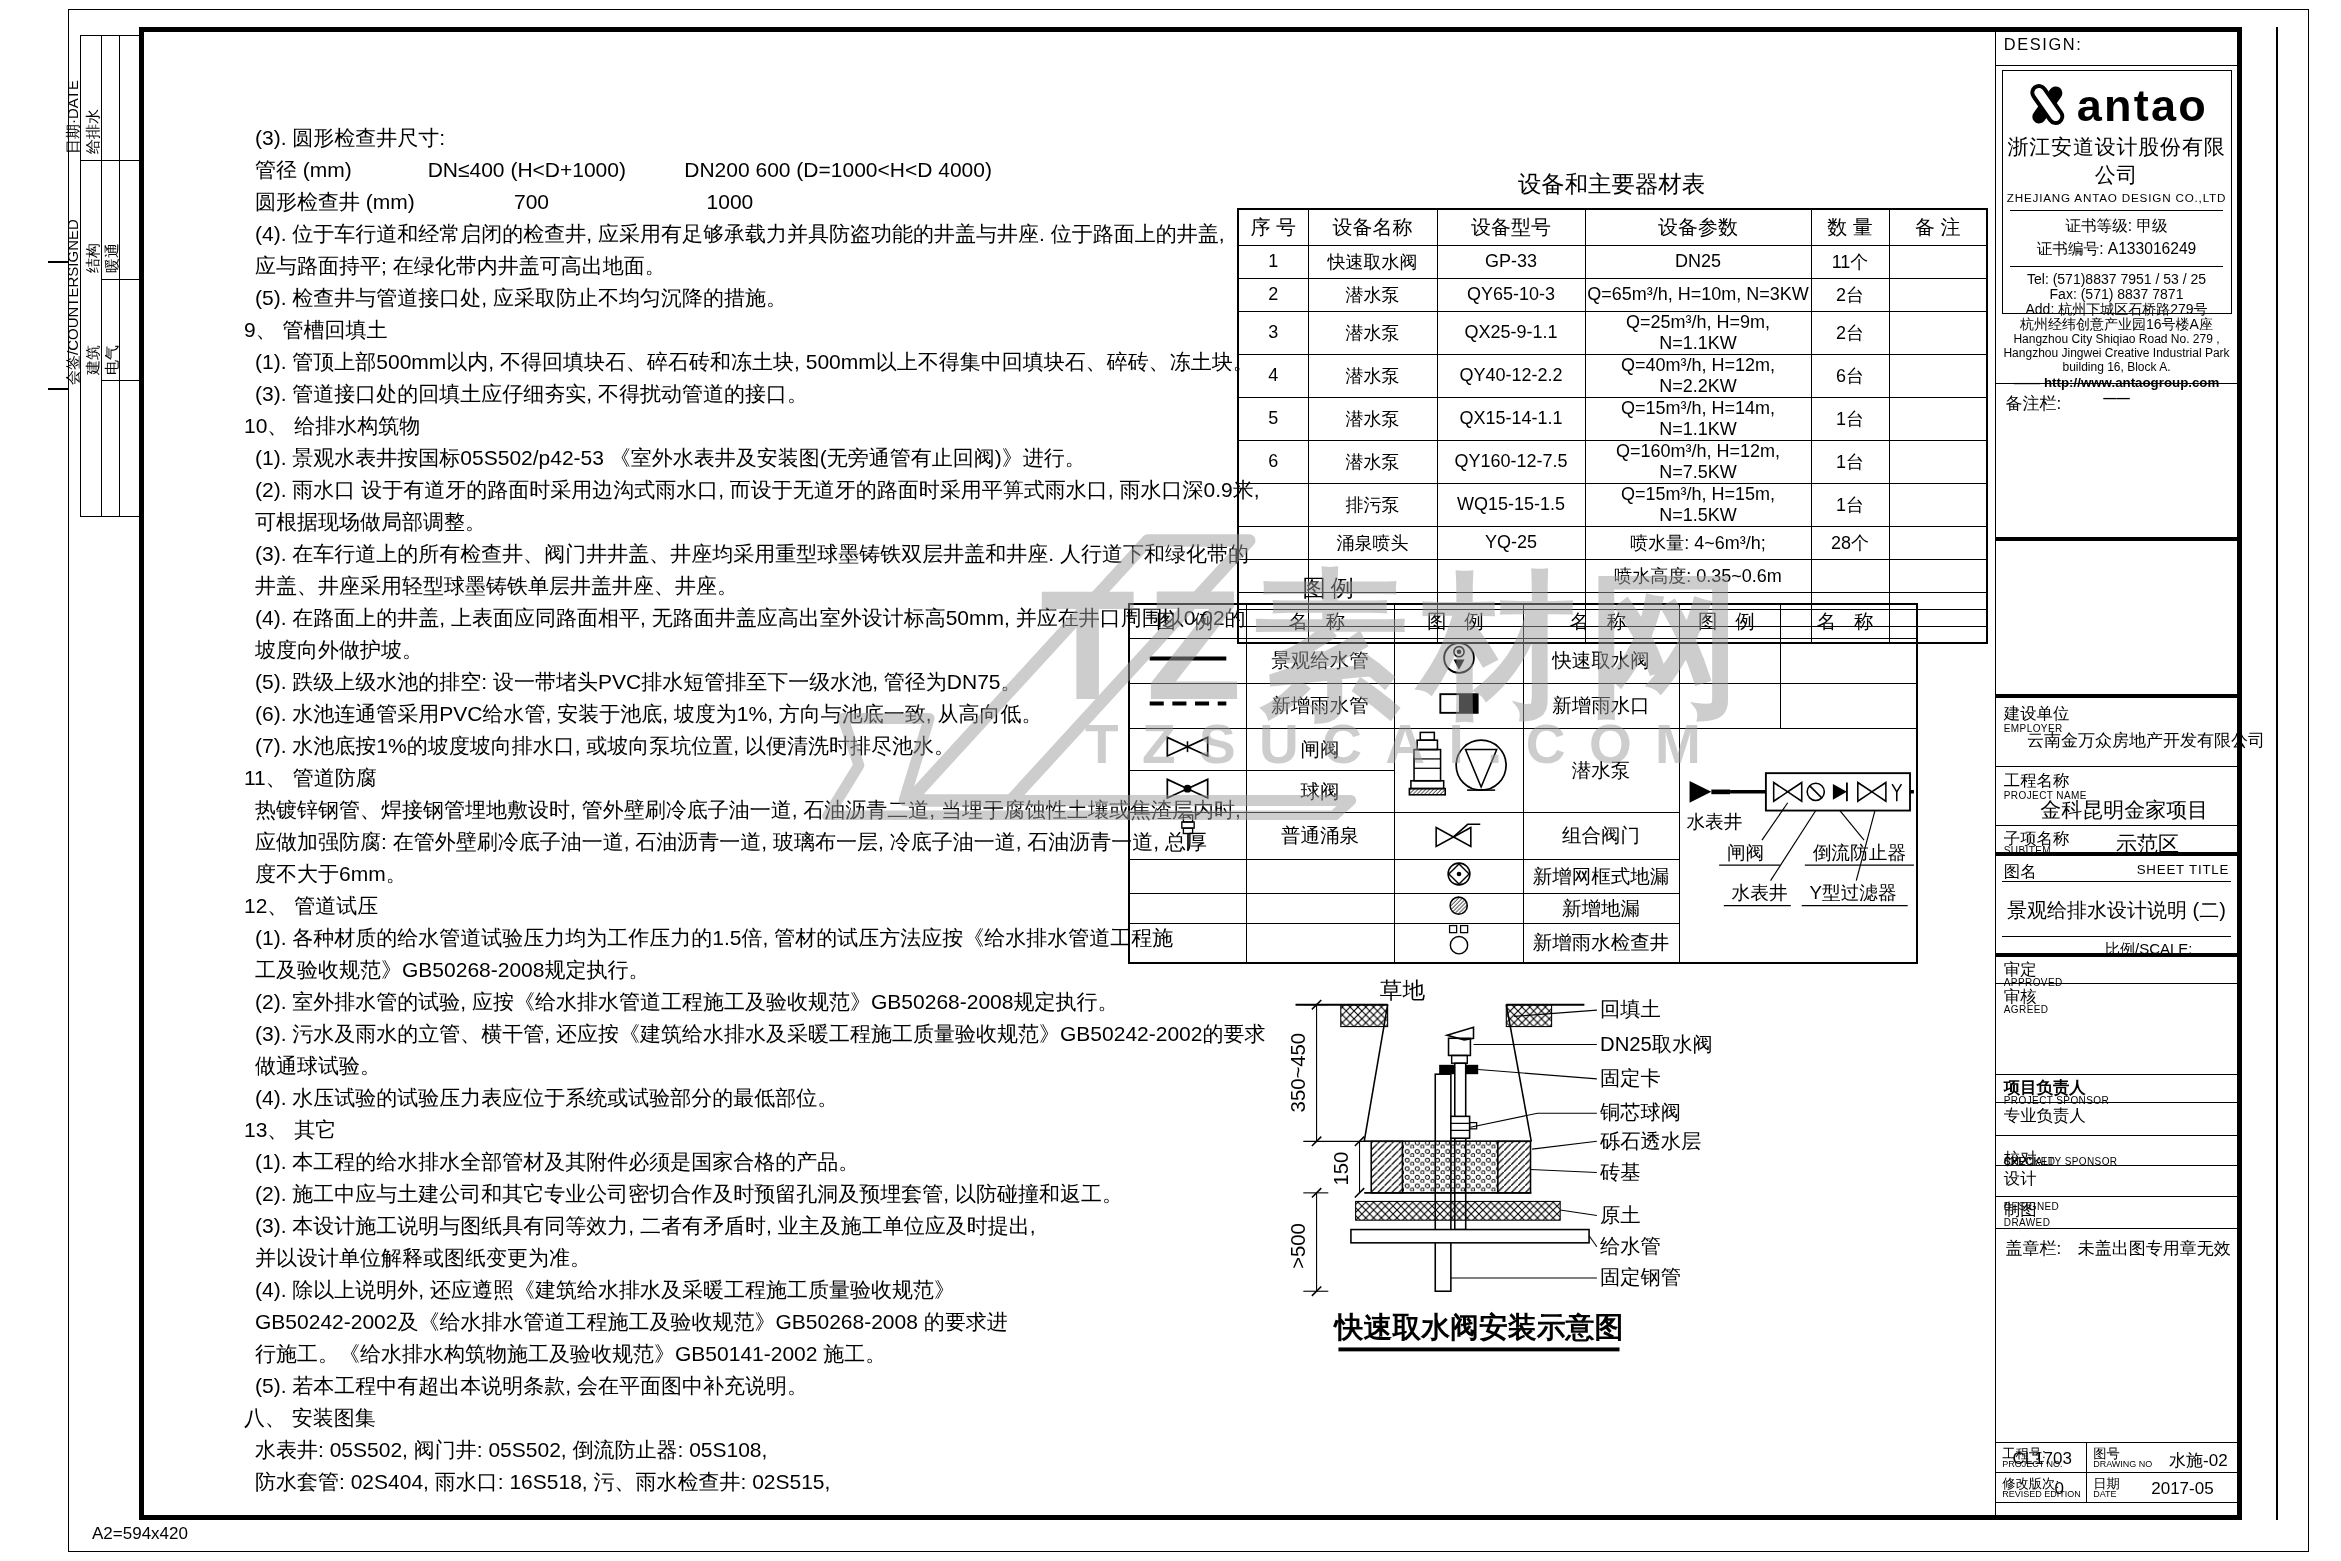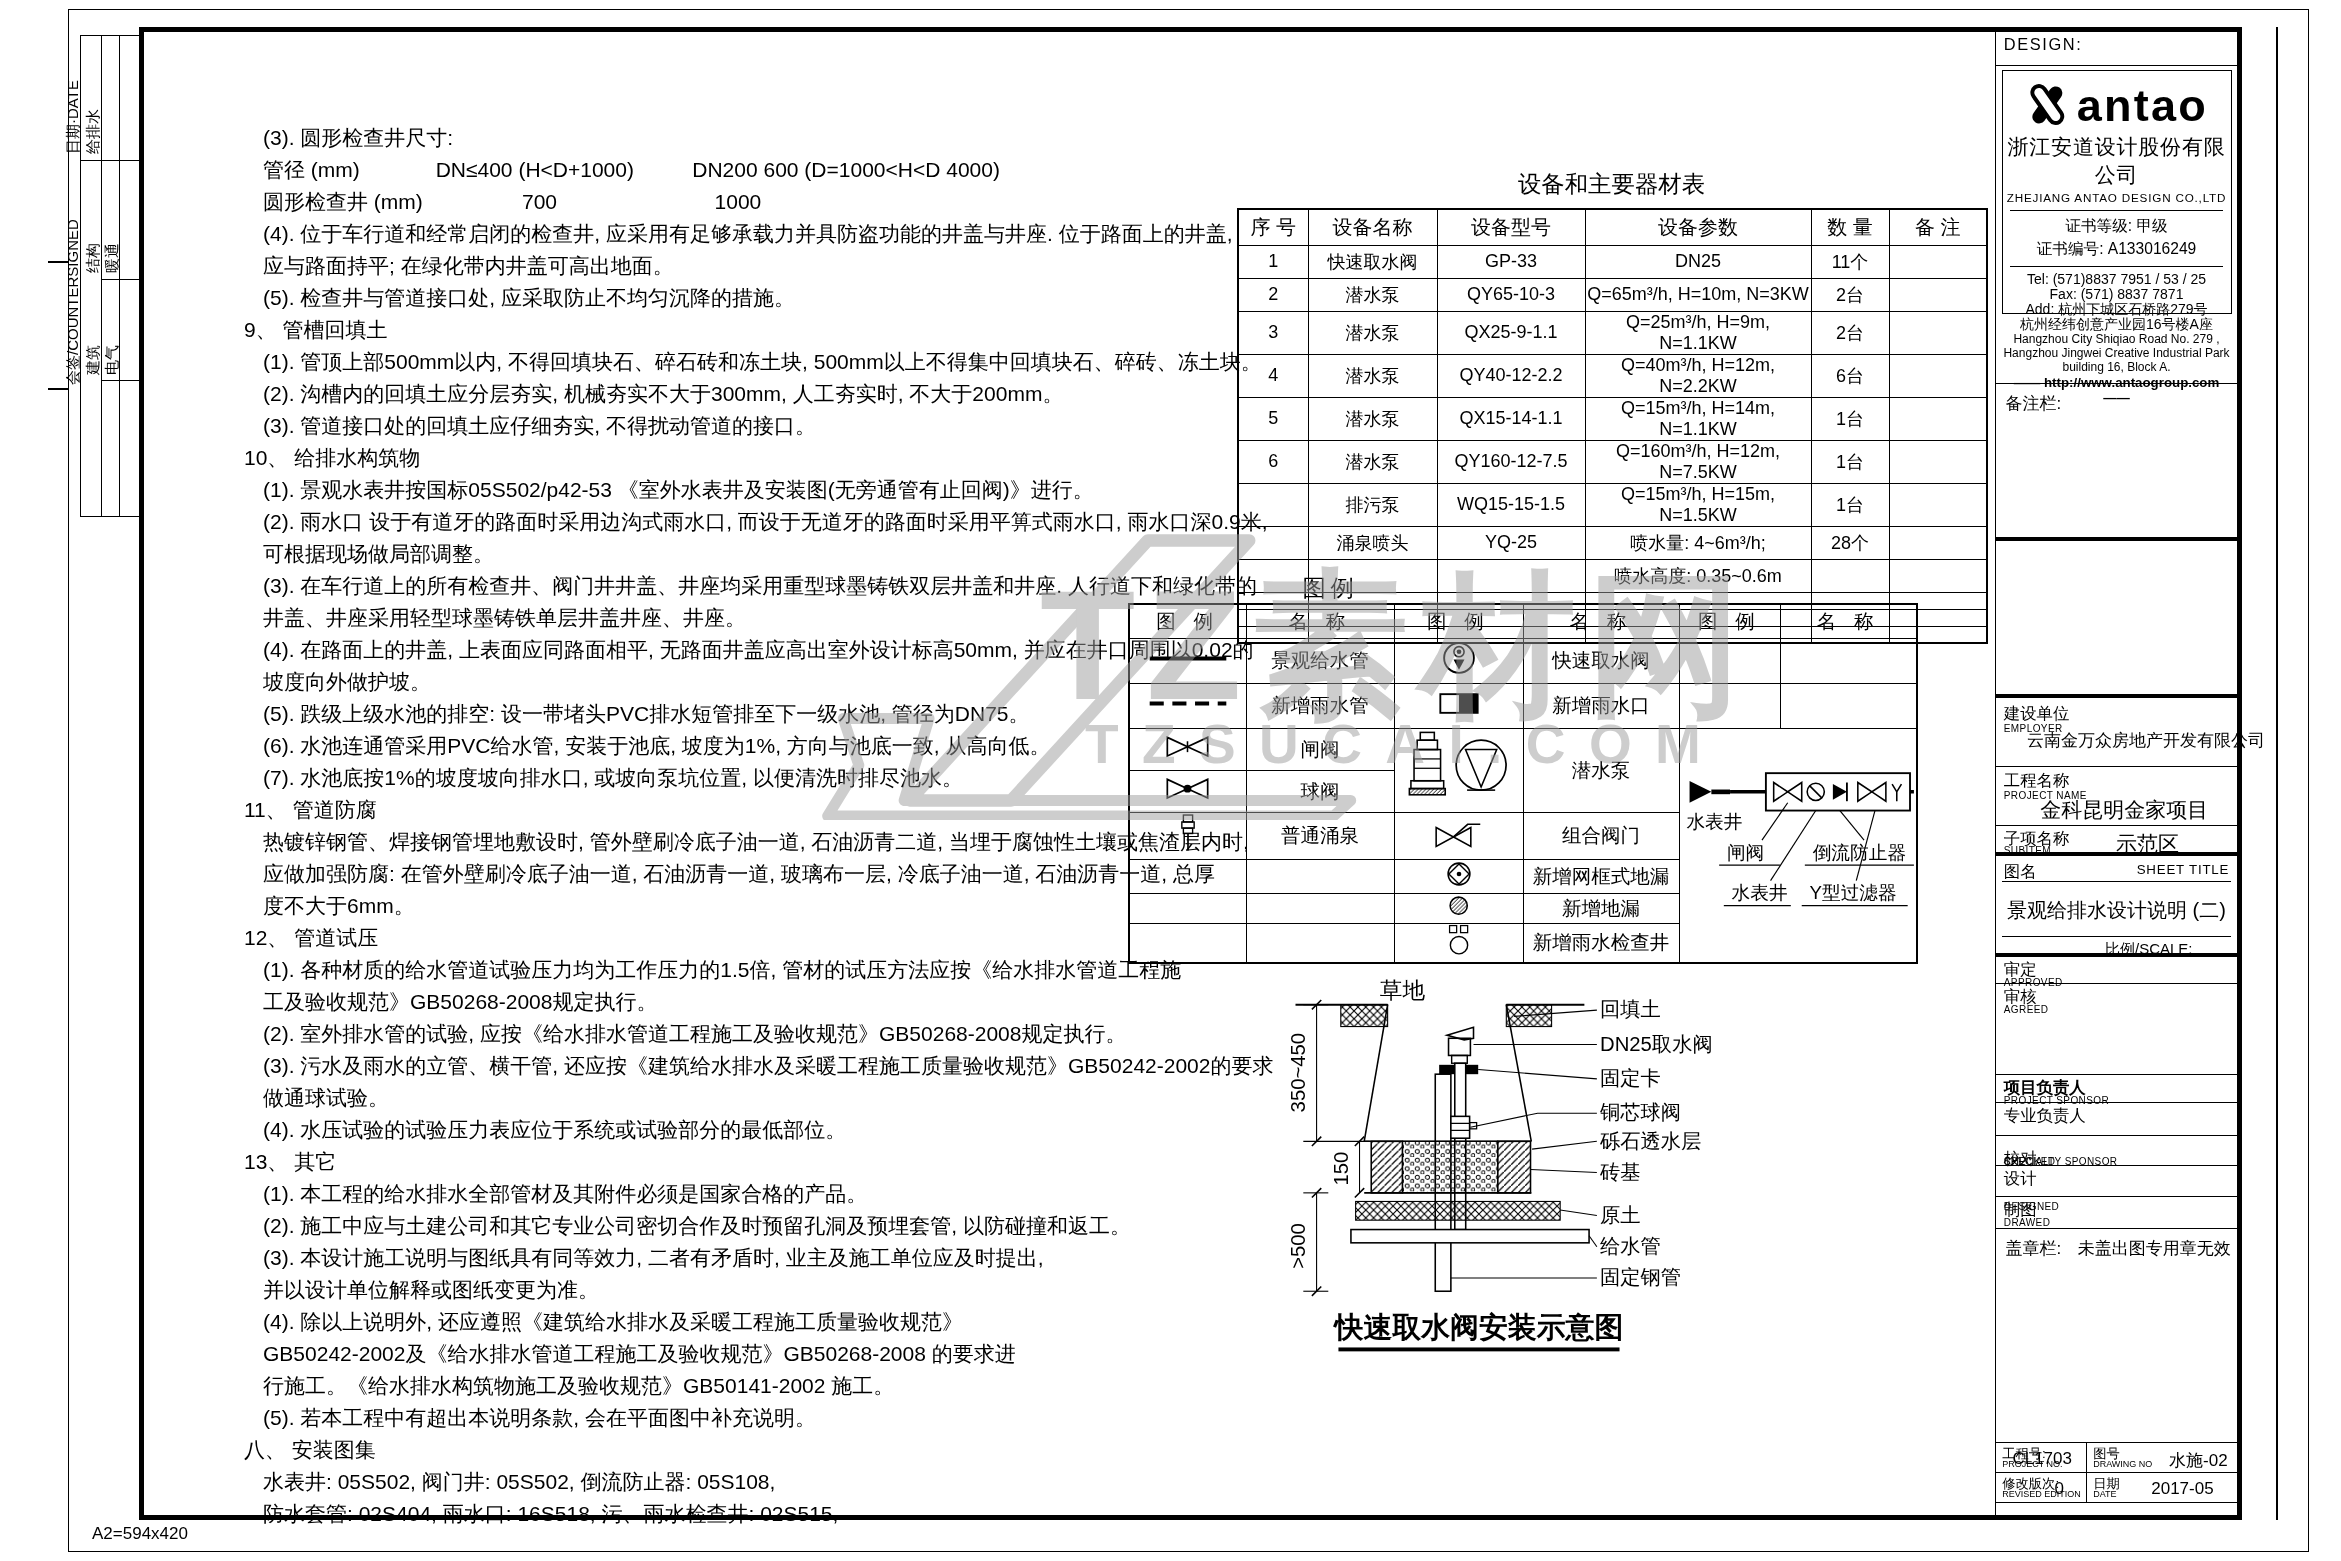--- a/index.html
+++ b/index.html
@@ -13,21 +13,21 @@
   #aux-line{left:2276px;top:27px;width:1.6px;height:1493px;background:#000}
   .fold-tick{width:21px;height:2.3px;background:#000}
   #paper-size{left:92px;top:1524px;font-size:17px}
   
   .cs{position:absolute;border:1.6px solid #000;background:#fff}
   .csv{position:absolute;left:50%;bottom:6.2px;white-space:nowrap;font-size:15px;
        transform-origin:0 100%;transform:rotate(-90deg);margin-left:-7.8px}
   
   #notes{left:244px;top:122px;width:1011px}
   .nline{white-space:pre;font-size:21px;line-height:32px;height:32px}
-  .i1{margin-left:19px}
+  .i1{margin-left:11px}
   
   table.dt{border-collapse:collapse;table-layout:fixed}
   .dt th,.dt td{border:1.6px solid #000;padding:0;text-align:center;vertical-align:middle;
                 font-weight:normal;overflow:hidden}
   #equip-table table{width:749px;border:2.3px solid #000}
   #equip-table th{font-size:20px;height:36px}
   #equip-table td{font-size:18px}
   #equip-table tr.drow{height:33px}
   #equip-table tr.erow{height:17px}
   #equip-title{left:1237px;top:168px;width:749px;text-align:center;font-size:23.4px}
@@ -129,21 +129,20 @@
 
 <div class="abs" id="notes">
     <div class="nline i1">(3). 圆形检查井尺寸:</div>
     <div class="nline i1">管径 (mm)             DN≤400 (H&lt;D+1000)          DN200 600 (D=1000&lt;H&lt;D 4000)</div>
     <div class="nline i1">圆形检查井 (mm)                 700                           1000</div>
     <div class="nline i1">(4). 位于车行道和经常启闭的检查井, 应采用有足够承载力并具防盗功能的井盖与井座. 位于路面上的井盖,</div>
     <div class="nline i1">应与路面持平; 在绿化带内井盖可高出地面。</div>
     <div class="nline i1">(5). 检查井与管道接口处, 应采取防止不均匀沉降的措施。</div>
     <div class="nline">9、 管槽回填土</div>
     <div class="nline i1">(1). 管顶上部500mm以内, 不得回填块石、碎石砖和冻土块, 500mm以上不得集中回填块石、碎砖、冻土块。</div>
-    <div class="nline i1">(2). 沟槽内的回填土应分层夯实, 机械夯实不大于300mm, 人工夯实时, 不大于200mm。</div>
     <div class="nline i1">(3). 管道接口处的回填土应仔细夯实, 不得扰动管道的接口。</div>
     <div class="nline">10、 给排水构筑物</div>
     <div class="nline i1">(1). 景观水表井按国标05S502/p42-53 《室外水表井及安装图(无旁通管有止回阀)》进行。</div>
     <div class="nline i1">(2). 雨水口 设于有道牙的路面时采用边沟式雨水口, 而设于无道牙的路面时采用平箅式雨水口, 雨水口深0.9米,</div>
     <div class="nline i1">可根据现场做局部调整。</div>
     <div class="nline i1">(3). 在车行道上的所有检查井、阀门井井盖、井座均采用重型球墨铸铁双层井盖和井座. 人行道下和绿化带的</div>
     <div class="nline i1">井盖、井座采用轻型球墨铸铁单层井盖井座、井座。</div>
     <div class="nline i1">(4). 在路面上的井盖, 上表面应同路面相平, 无路面井盖应高出室外设计标高50mm, 并应在井口周围以0.02的</div>
     <div class="nline i1">坡度向外做护坡。</div>
     <div class="nline i1">(5). 跌级上级水池的排空: 设一带堵头PVC排水短管排至下一级水池, 管径为DN75。</div>

